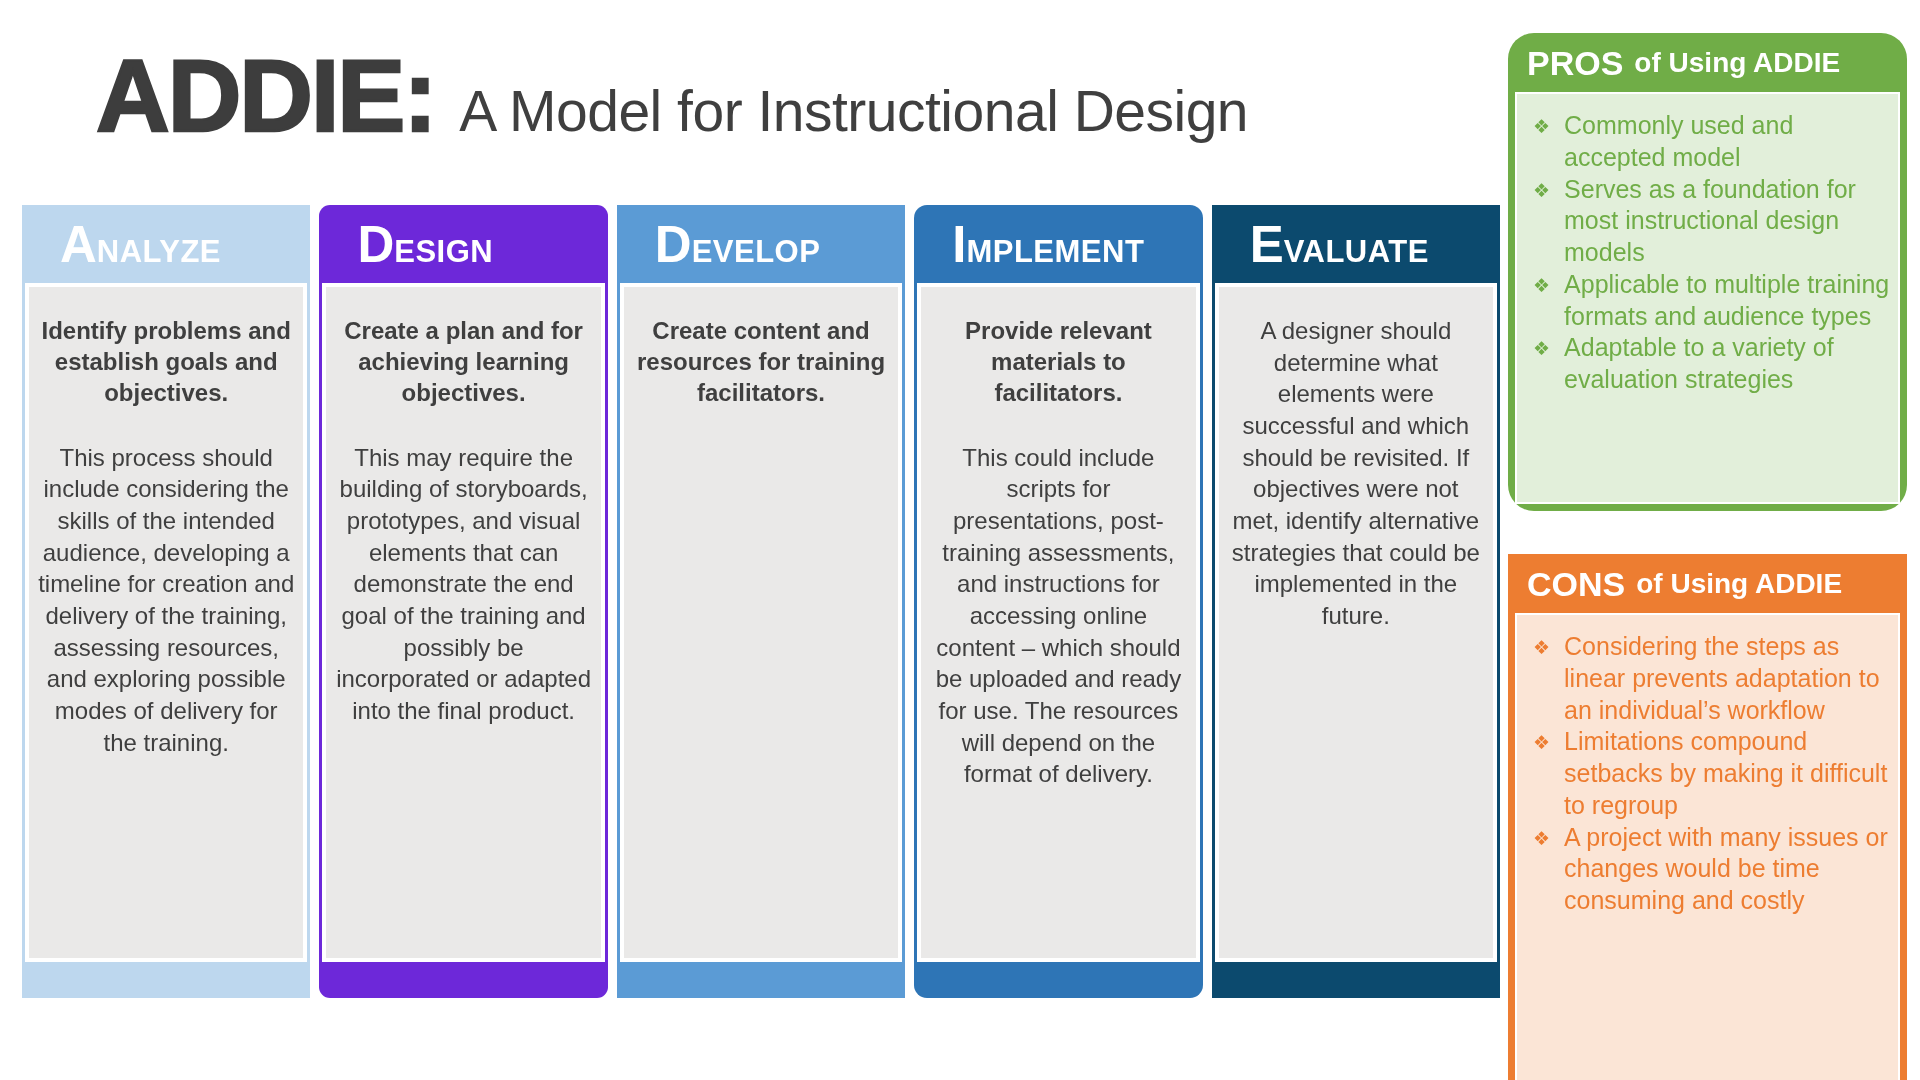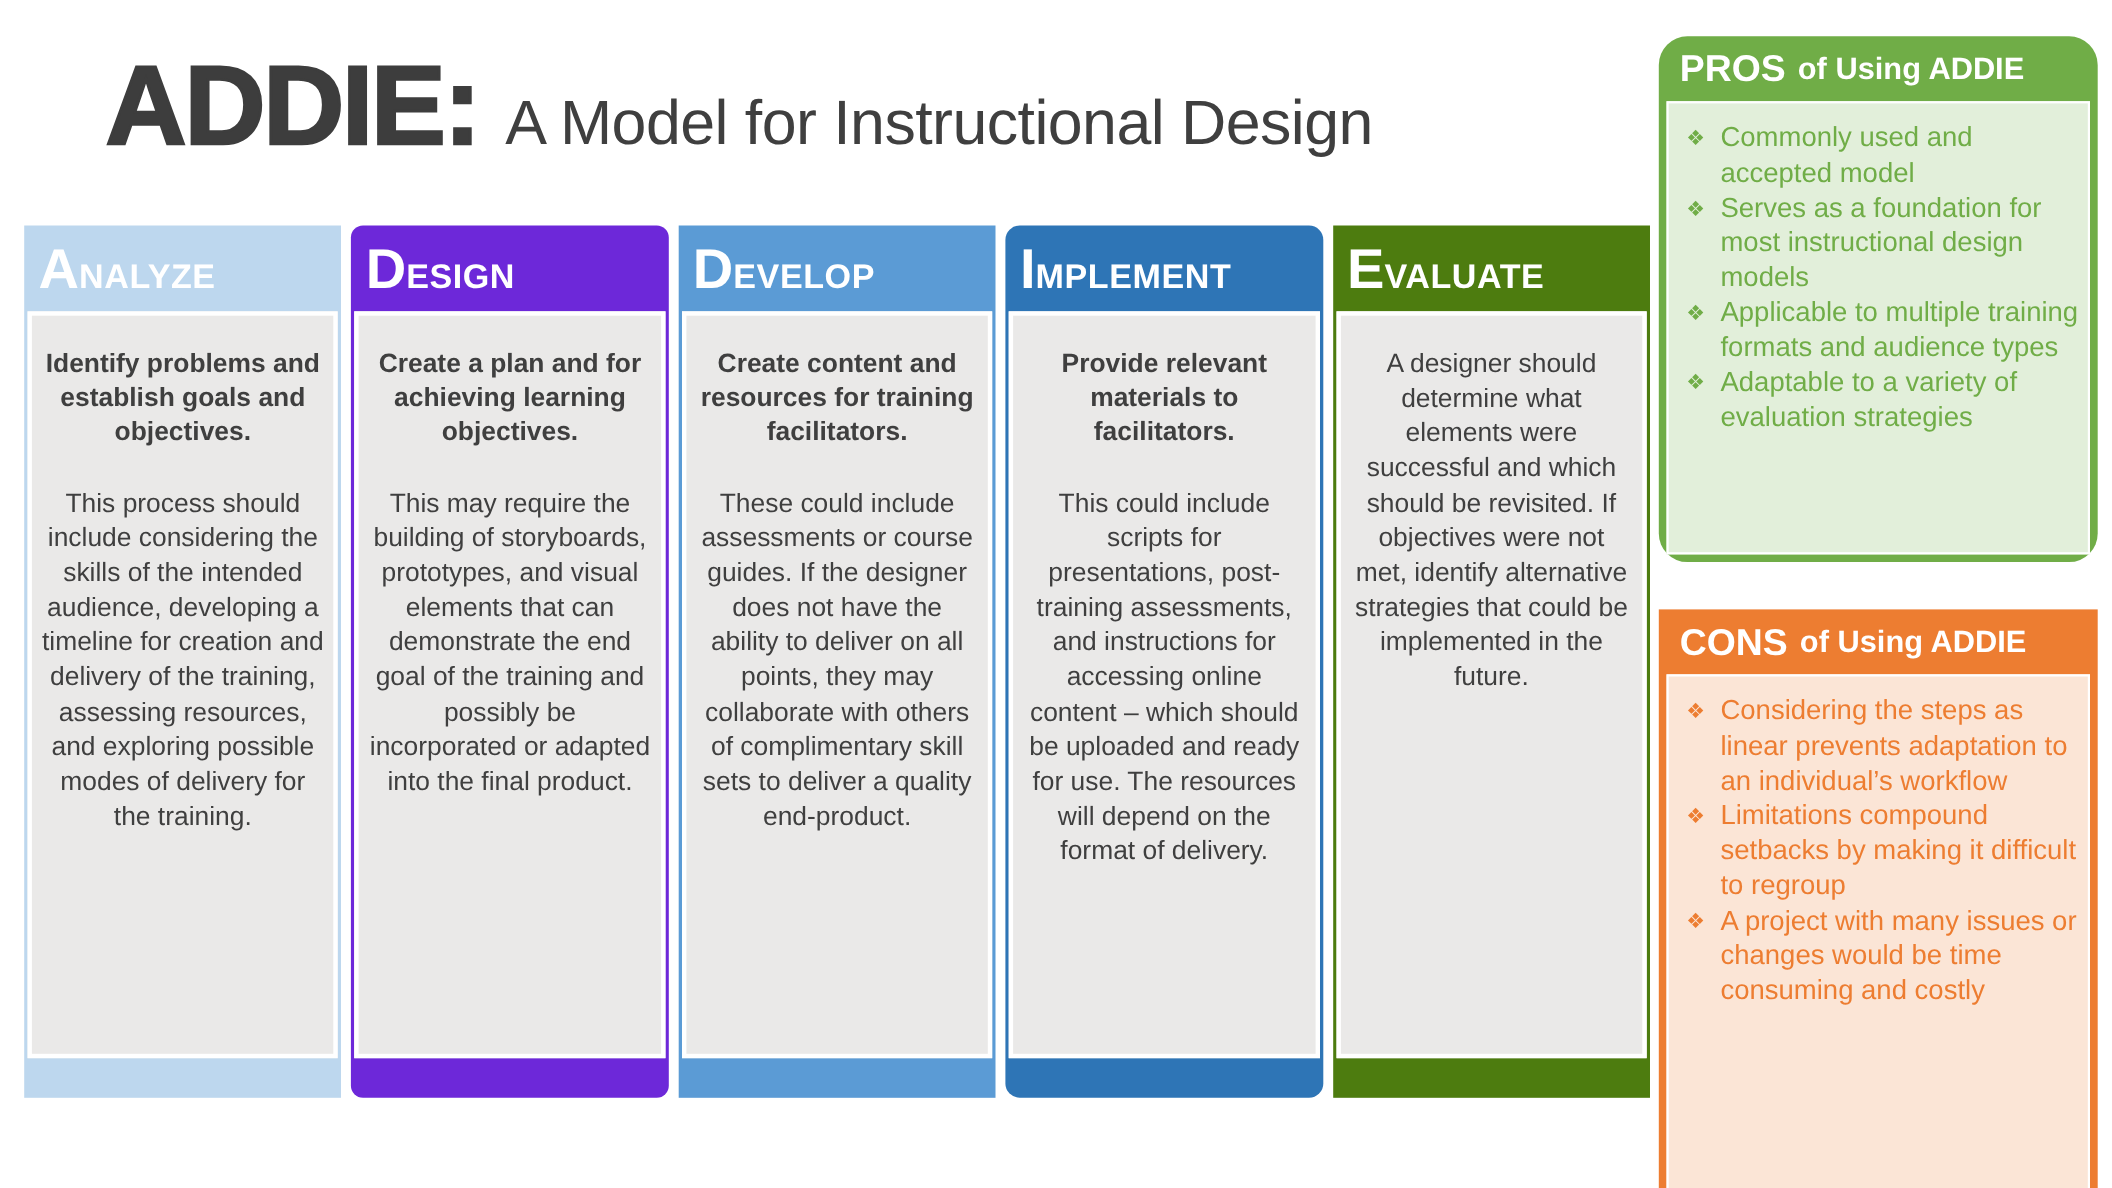--- a/index.html
+++ b/index.html
@@ -10,21 +10,21 @@
   
   .title-row { position:absolute; left:96px; top:38px; display:flex; align-items:baseline; }
   .title-main { font-size:102px; font-weight:bold; color:#3d3d3d; letter-spacing:-2px;
                 -webkit-text-stroke:2.5px #3d3d3d; }
   .title-sub  { font-size:57px; font-weight:400; color:#3f3f3f; margin-left:24px; letter-spacing:-0.5px; }
 
   
   .columns { position:absolute; left:22px; top:205px; width:1478px; height:793px;
              display:flex; gap:9px; }
   .column { flex:1; display:flex; flex-direction:column; padding-bottom:36px; }
-  .col-header { height:78px; display:flex; align-items:center; padding-left:13px; color:#fff; }
+  .col-header { height:78px; display:flex; align-items:center; padding-left:13px; color:#fff;margin-left:25px; }
   .col-header .hgroup { white-space:nowrap; }
   .letter-big   { font-size:51px; font-weight:bold; }
   .letter-small { font-size:31px; font-weight:bold; letter-spacing:0.5px; }
   .col-body { flex:1; margin:0 3px; border:4px solid #ffffff; background:#EAE9E8;
               padding:28px 8px 8px; color:#3f3f3f; }
   .col-bold { font-weight:bold; font-size:24px; line-height:1.3; text-align:center; margin:0 2px 33px; }
   .col-text { font-size:24px; line-height:1.32; text-align:center; }
 
   
   .side-box { position:absolute; left:1508px; width:399px; padding:7px; }
@@ -69,35 +69,34 @@
         <p class="col-text">This may require the building of storyboards, prototypes, and visual elements that can demonstrate the end goal of the training and possibly be incorporated or adapted into the final product.</p>
       </div>
     </div>
 
     <div class="column" style="background-color: rgb(91, 155, 213);">
       <div class="col-header">
         <span class="hgroup"><span class="letter-big">D</span><span class="letter-small">EVELOP</span></span>
       </div>
       <div class="col-body">
         <p class="col-bold">Create content and resources for training facilitators.</p>
-        <p class="col-text">These could include assessments or course guides. If the designer does not have the ability to deliver on all points, they may collaborate with others of complimentary skill sets to deliver a quality end-product.</p>
       </div>
     </div>
 
     <div class="column" style="background-color: rgb(46, 117, 182); border-radius: 13px;">
       <div class="col-header">
         <span class="hgroup"><span class="letter-big">I</span><span class="letter-small">MPLEMENT</span></span>
       </div>
       <div class="col-body">
         <p class="col-bold">Provide relevant materials to facilitators.</p>
         <p class="col-text">This could include scripts for presentations, post-training assessments, and instructions for accessing online content – which should be uploaded and ready for use. The resources will depend on the format of delivery.</p>
       </div>
     </div>
 
-    <div class="column" style="background-color: #4d7c0f; justify-content: space-between;">
+    <div class="column" style="background-color: #0c4a6e; justify-content: space-between;">
       <div class="col-header">
         <span class="hgroup"><span class="letter-big">E</span><span class="letter-small">VALUATE</span></span>
       </div>
       <div class="col-body">
         <p class="col-text">A designer should determine what elements were successful and which should be revisited. If objectives were not met, identify alternative strategies that could be implemented in the future.</p>
       </div>
     </div>
 
   </div>
 

